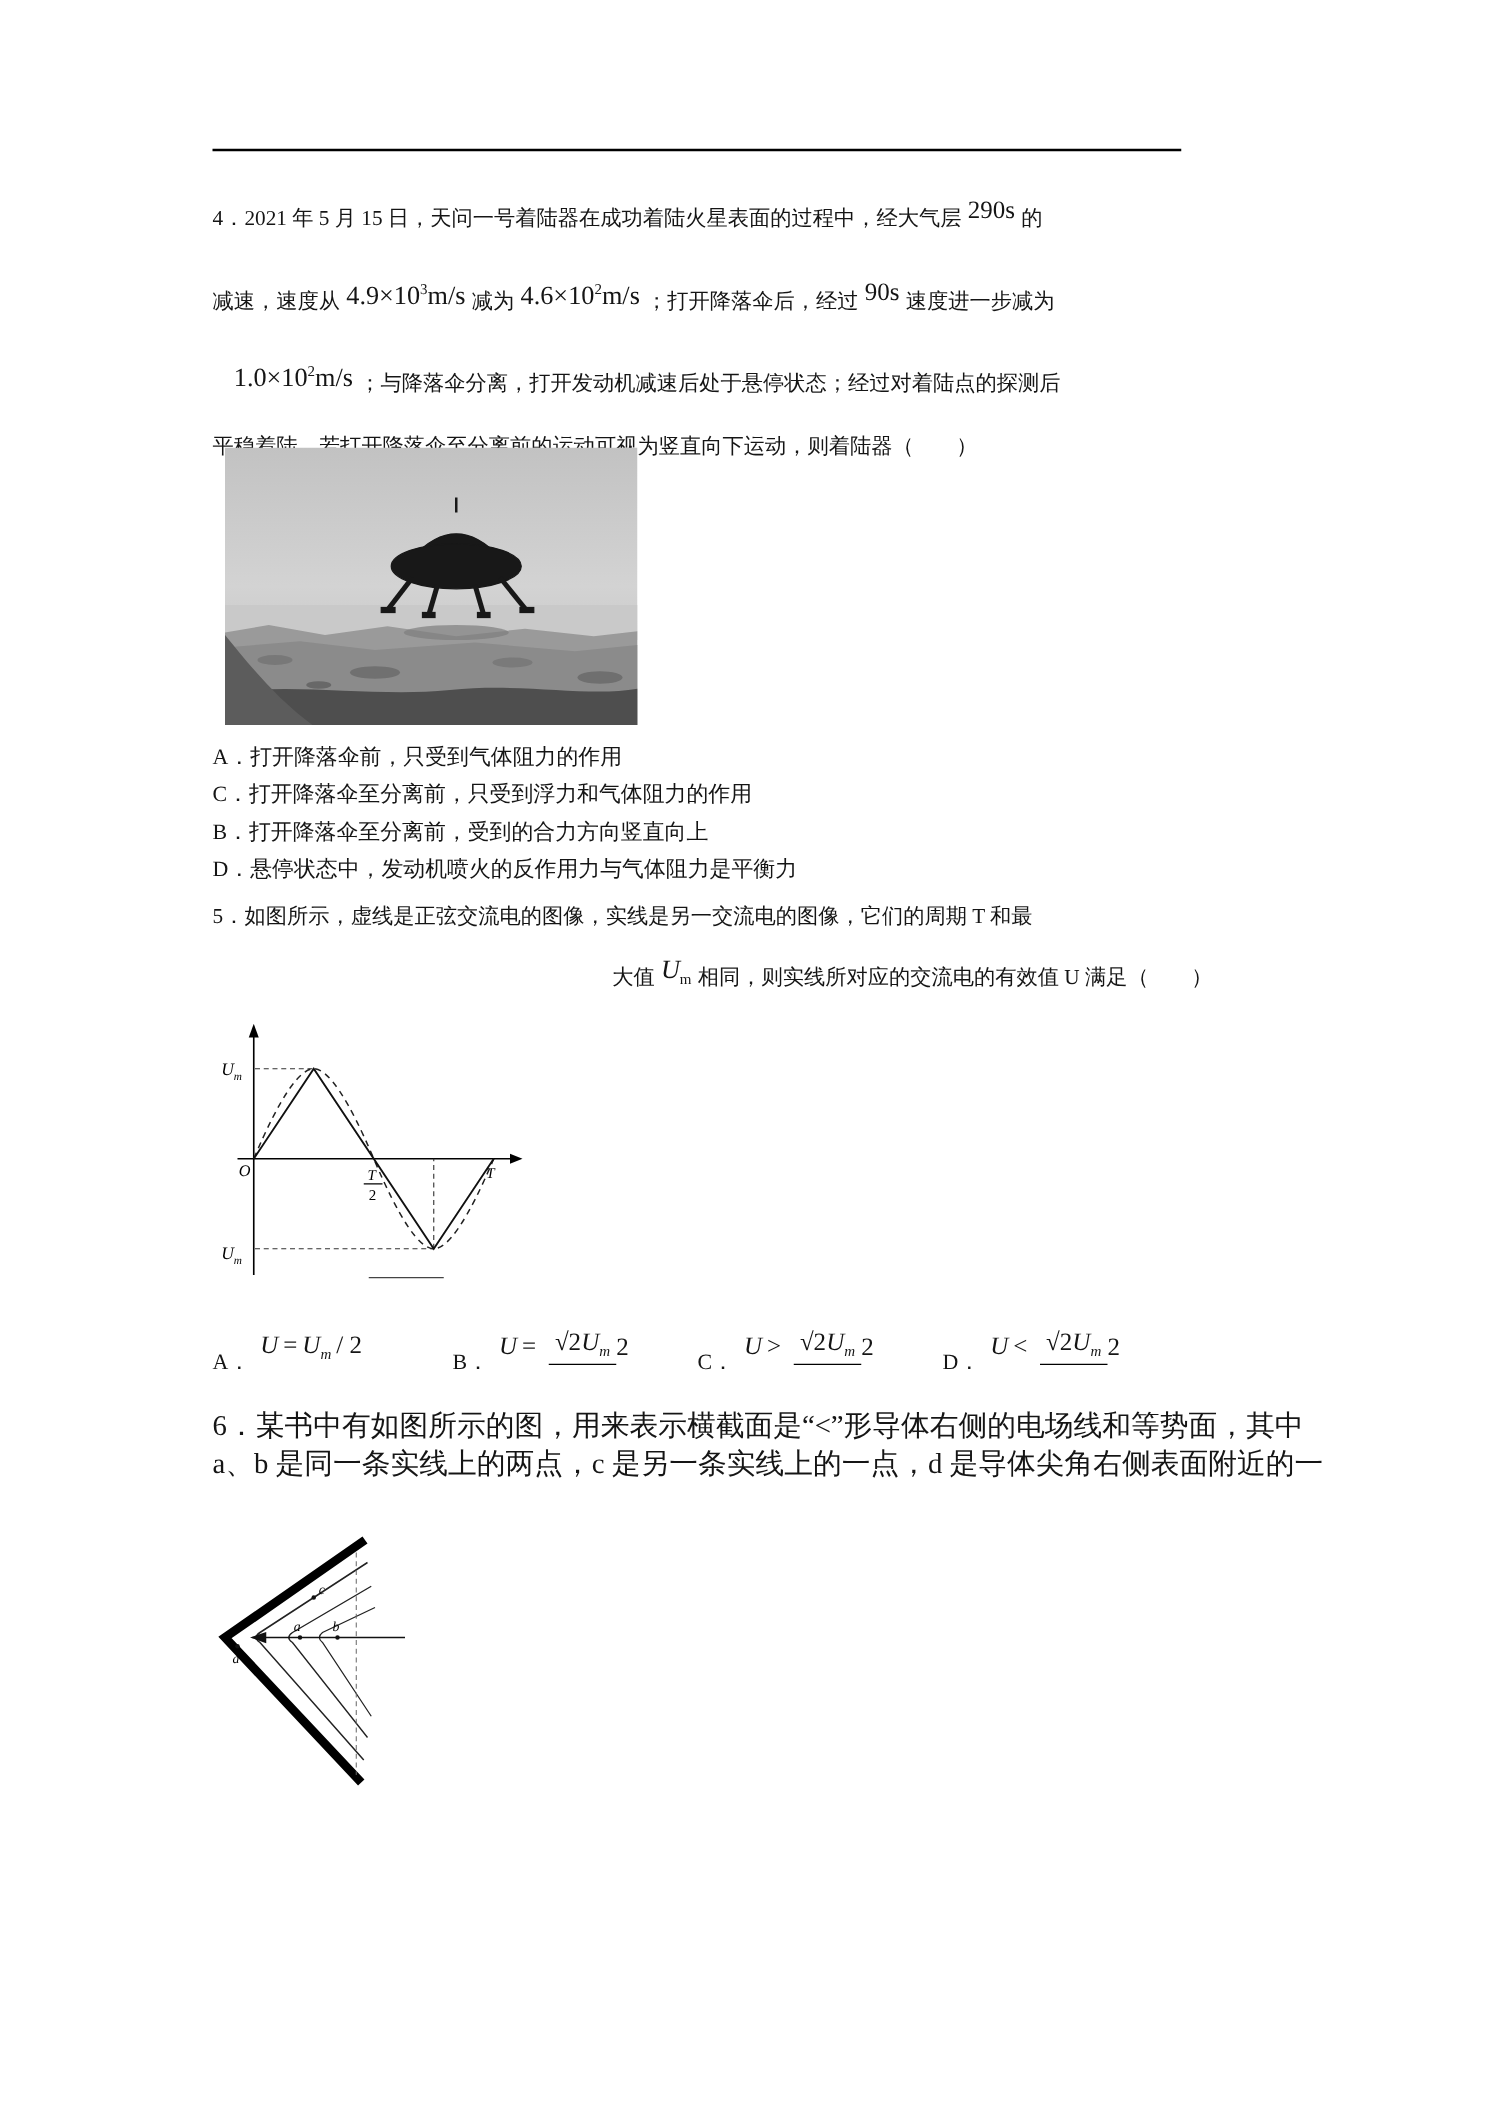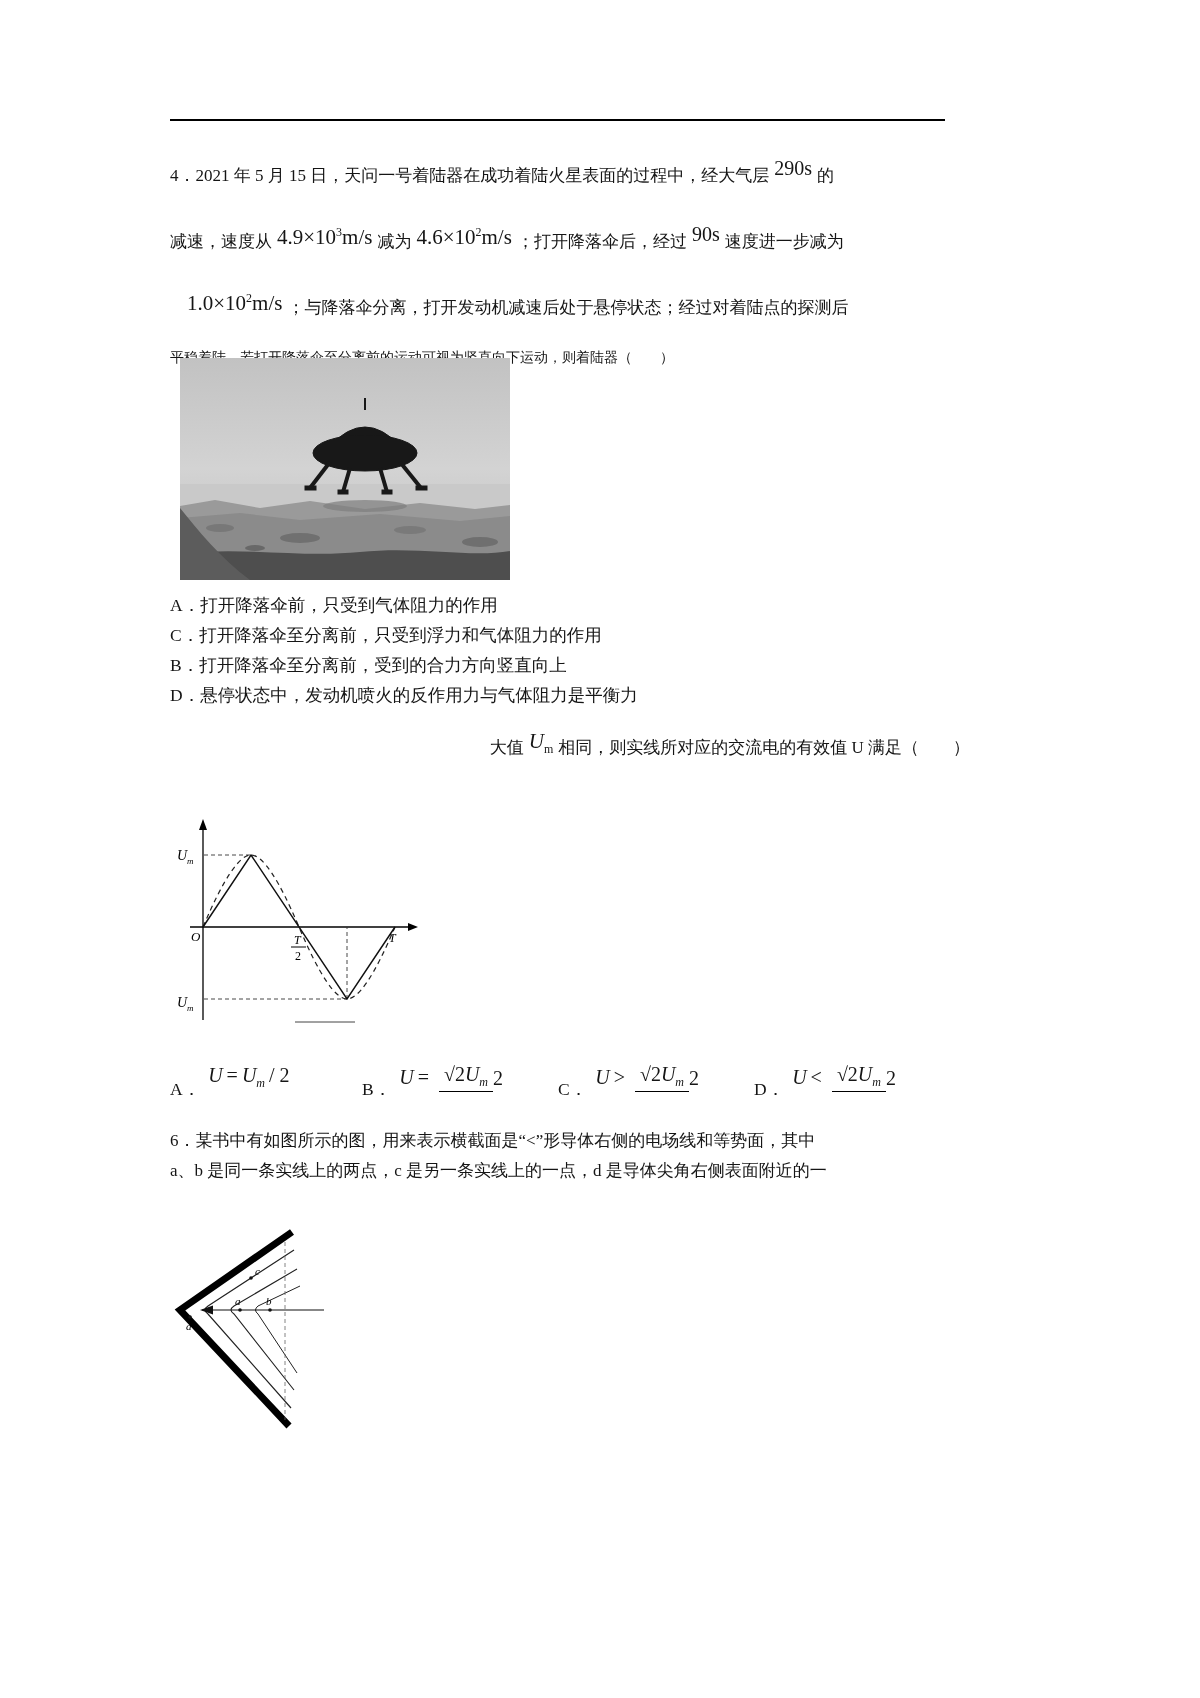--- a/index.html
+++ b/index.html
@@ -8,38 +8,38 @@
     width: 1200px; height: 1698px;
     background: #ffffff;
     font-family: "Liberation Serif", serif;
     color: #151515;
     position: relative;
     overflow: hidden;
   }
   .abs { position: absolute; }
   .rule { border-top: 2px solid #000; height: 0; }
   .qline { line-height: 57px; white-space: nowrap; font-size: 17px; }
-  .qline-plain { line-height: 44px; white-space: nowrap; font-size: 14px; }
+  .qline-plain { line-height: 44px; white-space: nowrap; font-size: 17px; }
   .f { font-family: "Liberation Serif", serif; font-size: 21px; margin: 0 5px; vertical-align: 3px; }
   .fr { vertical-align: 6px; font-size: 20px; }
   .f sup { font-size: 12px; }
   .opt { line-height: 30px; font-size: 17.5px; white-space: nowrap; }
   .q5stem1 { line-height: 34px; white-space: nowrap; font-size: 17px; }
   .q5stem2 { line-height: 50px; white-space: nowrap; font-size: 17px; text-align: right; }
   .fm-var { font-style: italic; font-family: "Liberation Serif", serif; font-size: 20px; }
   .fm-var sub, .frac sub { font-size: 12px; font-style: italic; }
   .opt-row { display: flex; align-items: center; }
   .opt5 { display: flex; align-items: center; height: 75px; }
   .opt5 .lbl { align-self: flex-end; padding-bottom: 14px; font-size: 17.5px; margin-right: 8px; }
   .frac { display: inline-flex; align-items: center; font-family: "Liberation Serif", serif; font-size: 20px; line-height: 1.15; margin-left: 6px; }
   .frac .num { padding: 0 5px 2px; border-bottom: 1.5px solid #000; white-space: nowrap; }
   .frac .den { padding-top: 2px; }
   .rel { font-size: 20px; margin: 0 4px; font-family: "Liberation Serif", serif; }
   .inlinef { font-size: 20px; }
-  .q6line { line-height: 30px; white-space: nowrap; font-size: 17px; }
+  .q6line { line-height: 30px; white-space: nowrap; font-size: 23px; }
   svg text { font-family: "Liberation Serif", serif; }
 </style>
 </head>
 <body>
 
 <div class="abs rule" style="left:170px; top:119px; width:775px;"></div>
 
 <div class="abs" style="left:170px; top:140px; width:800px;">
   <div class="qline"><span>4．2021 年 5 月 15 日，天问一号着陆器在成功着陆火星表面的过程中，经大气层</span><span class="f fr">290s</span><span>的</span></div>
 
@@ -88,20 +88,21 @@
 </div>
 
 <div class="abs" style="left:170px; top:590px; width:800px;">
   <div class="opt">A．打开降落伞前，只受到气体阻力的作用</div>
   <div class="opt">C．打开降落伞至分离前，只受到浮力和气体阻力的作用</div>
   <div class="opt">B．打开降落伞至分离前，受到的合力方向竖直向上</div>
   <div class="opt">D．悬停状态中，发动机喷火的反作用力与气体阻力是平衡力</div>
 </div>
 
 <div class="abs" style="left:170px; top:716px; width:800px;">
+  <div class="q5stem1">5．如图所示，虚线是正弦交流电的图像，实线是另一交流电的图像，它们的周期 T 和最</div>
   <div class="q5stem2"><span>大值</span><span class="f" style="vertical-align:5px;"><i>U</i><sub style="font-size:12px;">m</sub></span><span>相同，则实线所对应的交流电的有效值 U 满足（　　）</span></div>
 </div>
 
 <div class="abs" style="left:168px; top:815px; width:255px; height:212px;">
   <svg width="255" height="212" viewBox="0 0 255 212">
 
     <line x1="35" y1="205" x2="35" y2="10" stroke="#000" stroke-width="1.3"></line>
     <polygon points="35,4 31,15 39,15" fill="#000"></polygon>
     <line x1="22" y1="112" x2="243" y2="112" stroke="#000" stroke-width="1.3"></line>
     <polygon points="250,112 240,108 240,116" fill="#000"></polygon>

